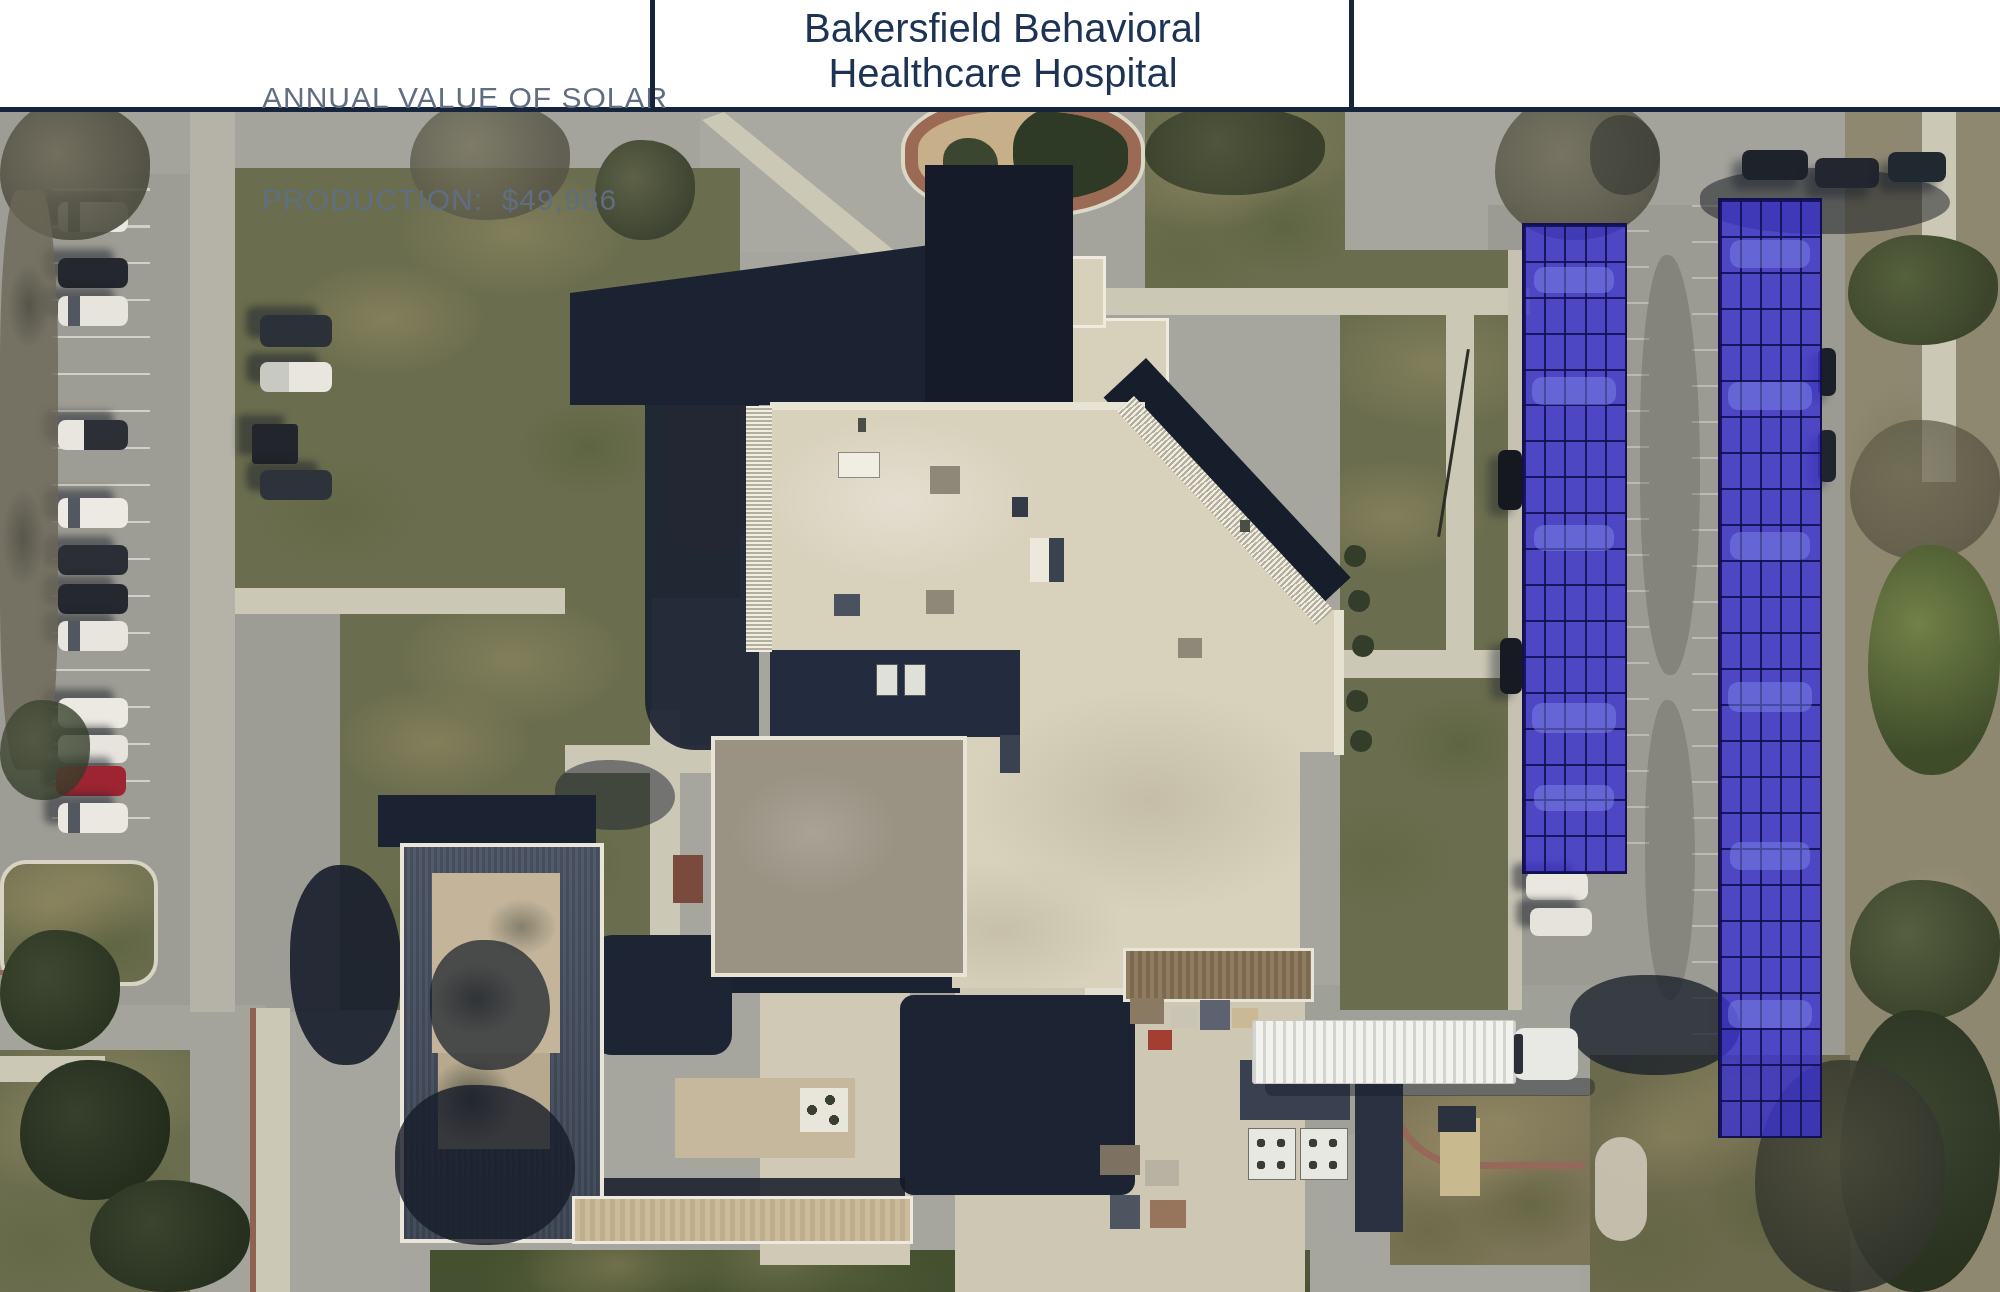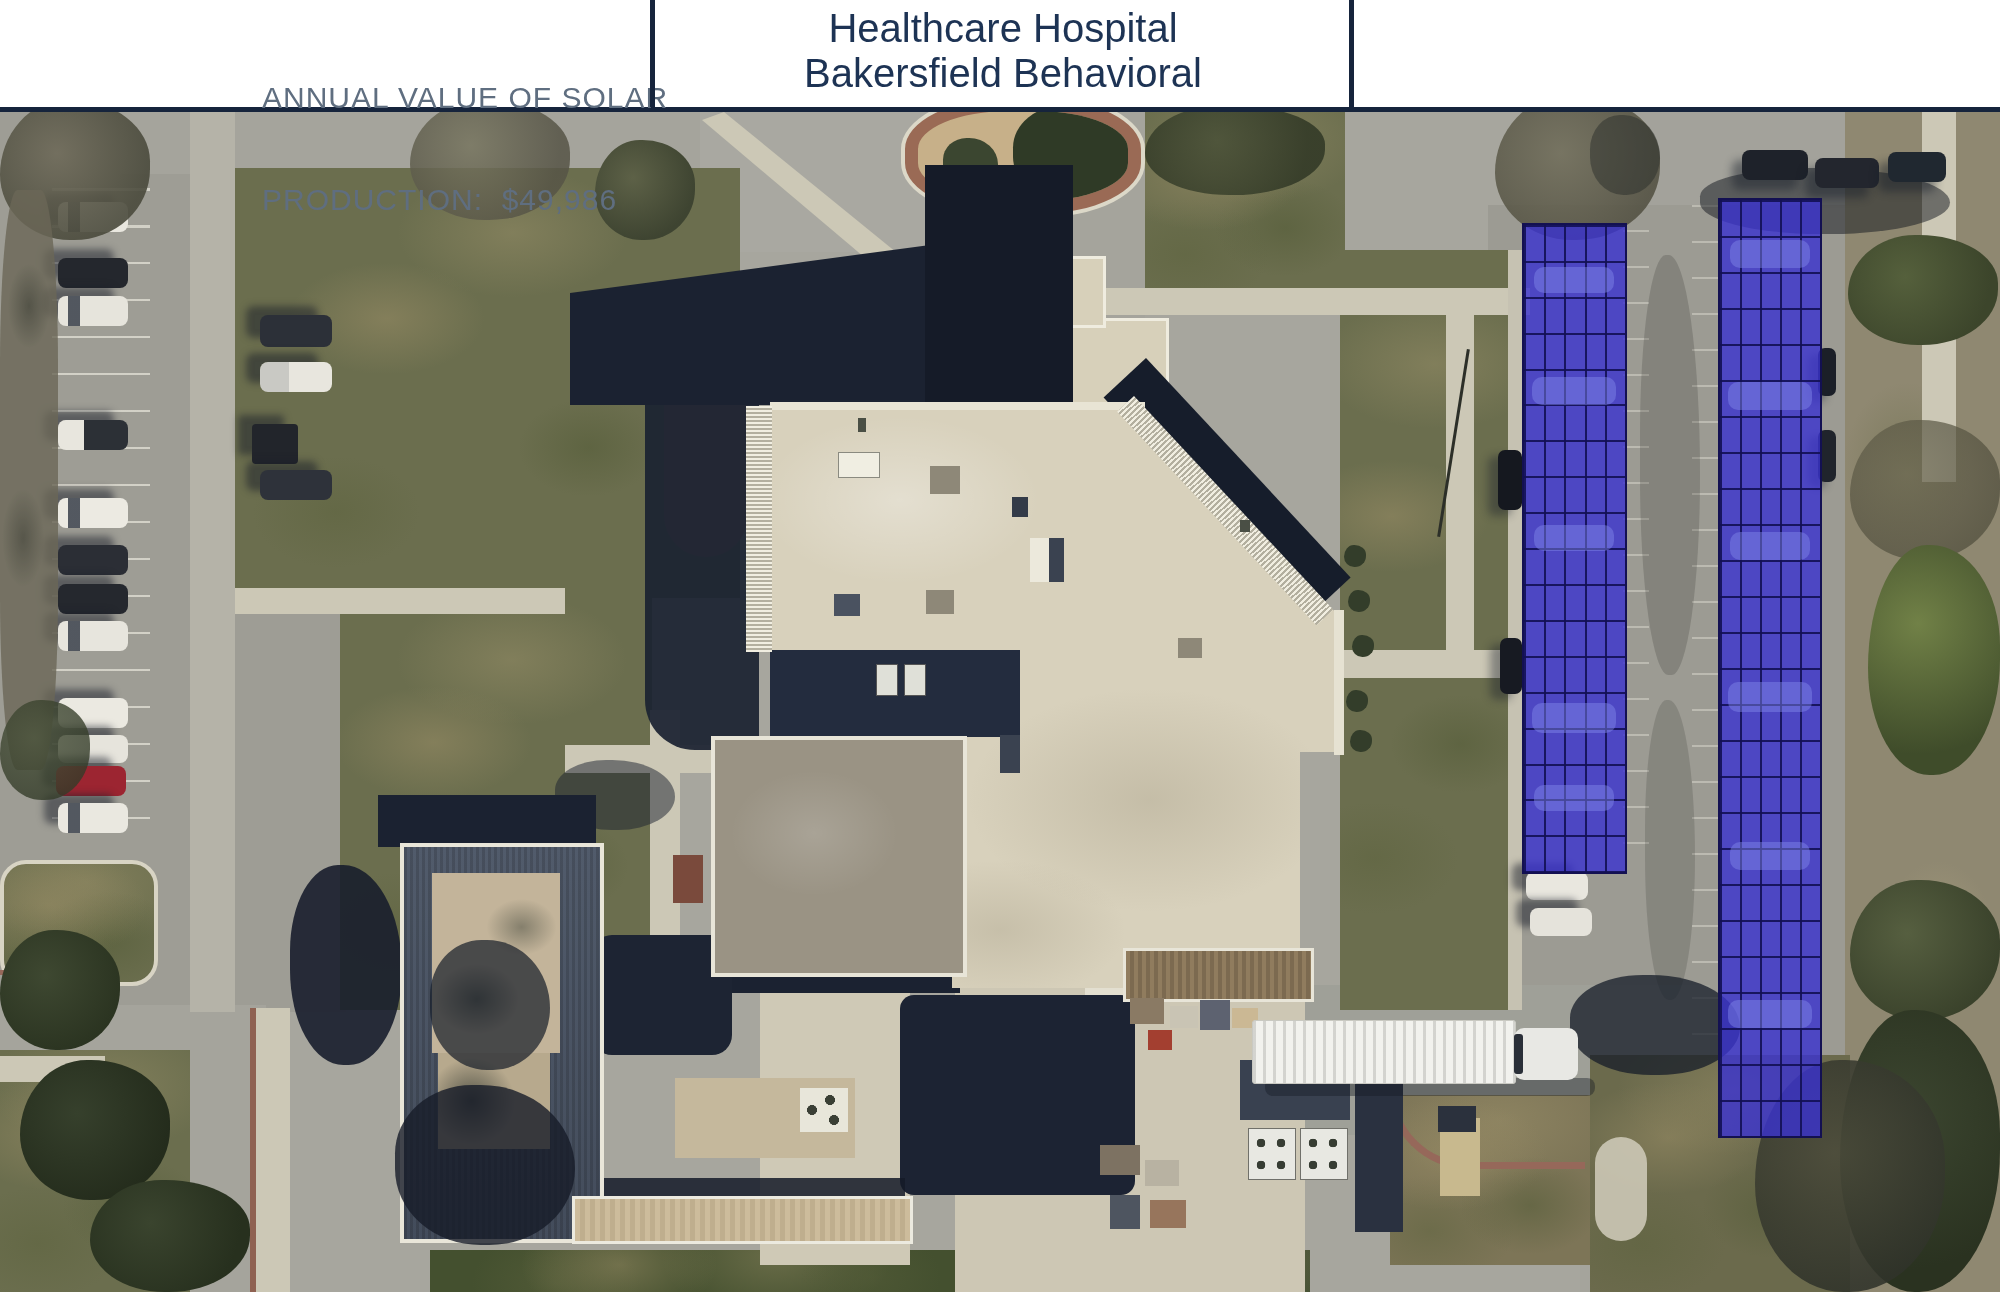--- a/index.html
+++ b/index.html
@@ -260,21 +260,21 @@
 
     <div class="prod">
       <div>ANNUAL VALUE OF SOLAR</div>
       <div>PRODUCTION:  $49,986</div>
     </div>
 
     <div class="hdiv" style="left:650px;"></div>
     <div class="hdiv" style="left:1349px;"></div>
 
     <div class="title">
+      <div>Bakersfield Behavioral</div>
       <div>Healthcare Hospital</div>
-      <div>Bakersfield Behavioral</div>
     </div>
 
     <div class="disc">
     </div>
   </div>
 
 </div>
 
 </body></html>

